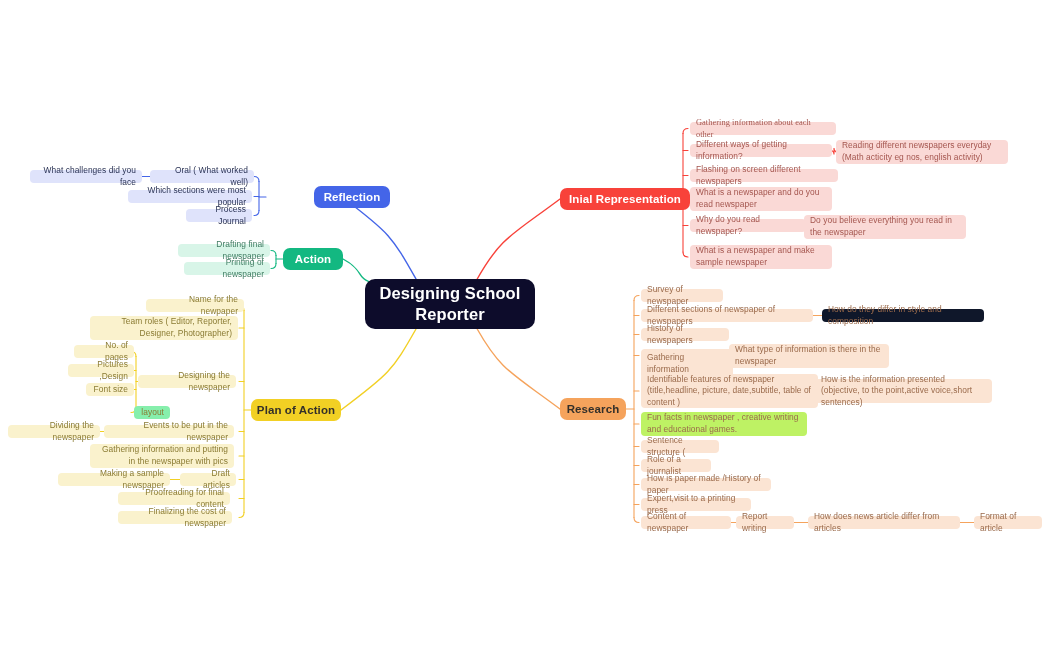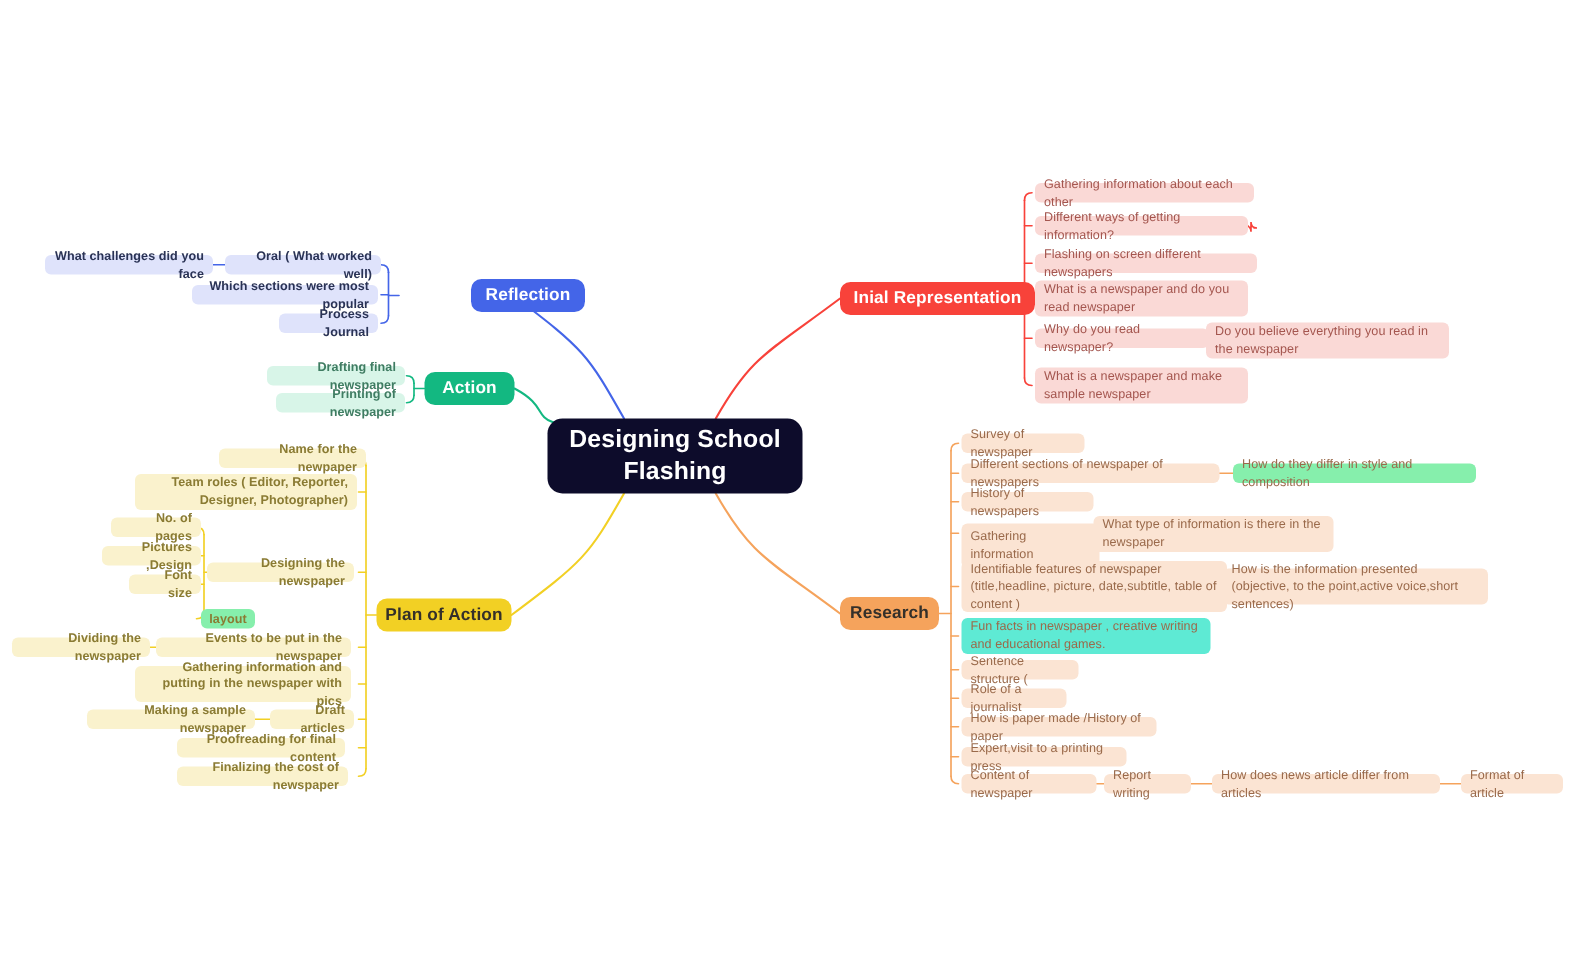--- a/index.html
+++ b/index.html
@@ -67,21 +67,21 @@
     position: absolute;
     box-sizing: border-box;
     border-radius: 4px;
     font-size: 8.4px;
     line-height: 1.38;
     padding: 3px 6px;
     letter-spacing: .05px;
     display: flex;
     align-items: center;
   }
-  .chip.ta-right { justify-content: center; text-align: right; font-weight: bold; }
+  .chip.ta-right { justify-content: flex-end; text-align: right; }
   .chip.ta-left  { justify-content: flex-start; text-align: left; }
 </style>
 </head>
 <body>
 
 <div id="canvas">
   <svg id="edges" viewBox="0 0 1049 650">
       <path d="M477.2 279 C501 237 512 235 560 199" fill="none" stroke="#f8423a" stroke-width="1.4" stroke-linecap="round"></path>
       <path d="M477.2 329 C501 371 512 373 560 409" fill="none" stroke="#f5a35c" stroke-width="1.4" stroke-linecap="round"></path>
       <path d="M416 279 C392.2 237 390 233 342 197" fill="none" stroke="#4465e8" stroke-width="1.4" stroke-linecap="round"></path>
@@ -139,43 +139,46 @@
       <path d="M244 381.5 L239 381.5" fill="none" stroke="#f2d024" stroke-width="1.1" stroke-linecap="round"></path>
       <path d="M244 431.5 L239 431.5" fill="none" stroke="#f2d024" stroke-width="1.1" stroke-linecap="round"></path>
       <path d="M244 456 L239 456" fill="none" stroke="#f2d024" stroke-width="1.1" stroke-linecap="round"></path>
       <path d="M244 479.5 L239 479.5" fill="none" stroke="#f2d024" stroke-width="1.1" stroke-linecap="round"></path>
       <path d="M244 498.5 L239 498.5" fill="none" stroke="#f2d024" stroke-width="1.1" stroke-linecap="round"></path>
       <path d="M244 512.5 Q244 517.5 239 517.5" fill="none" stroke="#f2d024" stroke-width="1.1" stroke-linecap="round"></path>
       <path d="M244 310.5 L244 512.5" fill="none" stroke="#f2d024" stroke-width="1.1" stroke-linecap="round"></path>
       <path d="M251 410 L244 410" fill="none" stroke="#f2d024" stroke-width="1.1" stroke-linecap="round"></path>
     </svg>
 <div class="center-node" style="left: 365px; top: 279px; width: 170px; height: 50px; background: rgb(13, 12, 43); color: rgb(255, 255, 255);">
-      <div><span>Designing School</span><br><span>Flashing</span></div>
+      <div><span>Designing School</span><br><span>Reporter</span></div>
     </div>
     <div class="branch-pill" style="left: 560px; top: 188px; width: 130px; height: 22px; background: rgb(248, 66, 58); color: rgb(255, 255, 255);">
       <span>Inial Representation</span>
     </div>
     <div class="branch-pill" style="left: 560px; top: 398px; width: 66px; height: 22px; background: rgb(245, 163, 92); color: rgb(52, 48, 42);">
       <span>Research</span>
     </div>
     <div class="branch-pill" style="left: 266px; top: 186px; width: 76px; height: 22px; background: rgb(68, 101, 232); color: rgb(255, 255, 255); margin-left: 48px;">
       <span>Reflection</span>
     </div>
     <div class="branch-pill" style="left: 283px; top: 248px; width: 60px; height: 22px; background: rgb(19, 184, 129); color: rgb(255, 255, 255);">
       <span>Action</span>
     </div>
     <div class="branch-pill" style="left: 251px; top: 399px; width: 90px; height: 22px; background: rgb(242, 208, 36); color: rgb(52, 48, 42);">
       <span>Plan of Action</span>
     </div>
-    <div class="chip ta-left" style="left: 690px; top: 122px; width: 146px; height: 13px; background: rgb(250, 217, 214); color: rgb(164, 86, 79);">
+    <div class="chip ta-left" style="left: 690px; top: 122px; width: 146px; height: 13px; background: rgb(250, 217, 214); color: rgb(164, 86, 79); font-family: Liberation Serif, serif;">
       <span>Gathering information about each other</span>
     </div>
     <div class="chip ta-left" style="left: 690px; top: 144px; width: 142px; height: 13px; background: rgb(250, 217, 214); color: rgb(164, 86, 79);">
       <span>Different ways of getting information?</span>
     </div>
+    <div class="chip ta-left" style="left: 836px; top: 140px; width: 172px; height: 24px; background: rgb(250, 217, 214); color: rgb(164, 86, 79);">
+      <span>Reading different newspapers everyday (Math acticity eg nos, english activity)</span>
+    </div>
     <div class="chip ta-left" style="left: 690px; top: 169px; width: 148px; height: 13px; background: rgb(250, 217, 214); color: rgb(164, 86, 79);">
       <span>Flashing on screen different newspapers</span>
     </div>
     <div class="chip ta-left" style="left: 690px; top: 187px; width: 142px; height: 24px; background: rgb(250, 217, 214); color: rgb(164, 86, 79);">
       <span>What is a newspaper and do you read newspaper</span>
     </div>
     <div class="chip ta-left" style="left: 690px; top: 219px; width: 116px; height: 13px; background: rgb(250, 217, 214); color: rgb(164, 86, 79);">
       <span>Why do you read newspaper?</span>
     </div>
     <div class="chip ta-left" style="left: 804px; top: 215px; width: 162px; height: 24px; background: rgb(250, 217, 214); color: rgb(164, 86, 79);">
@@ -183,39 +186,39 @@
     </div>
     <div class="chip ta-left" style="left: 690px; top: 245px; width: 142px; height: 24px; background: rgb(250, 217, 214); color: rgb(164, 86, 79);">
       <span>What is a newspaper and make sample newspaper</span>
     </div>
     <div class="chip ta-left" style="left: 641px; top: 289px; width: 82px; height: 13px; background: rgb(251, 228, 211); color: rgb(154, 106, 75);">
       <span>Survey of newspaper</span>
     </div>
     <div class="chip ta-left" style="left: 641px; top: 309px; width: 172px; height: 13px; background: rgb(251, 228, 211); color: rgb(154, 106, 75);">
       <span>Different sections of newspaper of newspapers</span>
     </div>
-    <div class="chip ta-left" style="left: 822px; top: 309px; width: 162px; height: 13px; background: #86efac; color: rgb(154, 106, 75);">
+    <div class="chip ta-left" style="left: 822px; top: 309px; width: 162px; height: 13px; background: #0f172a; color: rgb(154, 106, 75);">
       <span>How do they differ in style and composition</span>
     </div>
     <div class="chip ta-left" style="left: 641px; top: 328px; width: 88px; height: 13px; background: rgb(251, 228, 211); color: rgb(154, 106, 75);">
       <span>History of newspapers</span>
     </div>
     <div class="chip ta-left" style="left: 641px; top: 349px; width: 92px; height: 30px; background: rgb(251, 228, 211); color: rgb(154, 106, 75);">
       <span>Gathering information</span>
     </div>
     <div class="chip ta-left" style="left: 729px; top: 344px; width: 160px; height: 24px; background: rgb(251, 228, 211); color: rgb(154, 106, 75);">
       <span>What type of information is there in the newspaper</span>
     </div>
     <div class="chip ta-left" style="left: 641px; top: 374px; width: 177px; height: 34px; background: rgb(251, 228, 211); color: rgb(154, 106, 75); align-items: center;">
       <span>Identifiable features of newspaper (title,headline, picture, date,subtitle, table of content )</span>
     </div>
     <div class="chip ta-left" style="left: 815px; top: 379px; width: 177px; height: 24px; background: rgb(251, 228, 211); color: rgb(154, 106, 75);">
       <span>How is the information presented (objective, to the point,active voice,short sentences)</span>
     </div>
-    <div class="chip ta-left" style="left: 641px; top: 412px; width: 166px; height: 24px; background: #5eead4; color: rgb(154, 106, 75);">
+    <div class="chip ta-left" style="left: 641px; top: 412px; width: 166px; height: 24px; background: #bef264; color: rgb(154, 106, 75);">
       <span>Fun facts in newspaper , creative writing and educational games.</span>
     </div>
     <div class="chip ta-left" style="left: 641px; top: 440px; width: 78px; height: 13px; background: rgb(251, 228, 211); color: rgb(154, 106, 75);">
       <span>Sentence structure (</span>
     </div>
     <div class="chip ta-left" style="left: 641px; top: 459px; width: 70px; height: 13px; background: rgb(251, 228, 211); color: rgb(154, 106, 75);">
       <span>Role of a journalist</span>
     </div>
     <div class="chip ta-left" style="left: 641px; top: 478px; width: 130px; height: 13px; background: rgb(251, 228, 211); color: rgb(154, 106, 75);">
       <span>How is paper made /History of paper</span>

